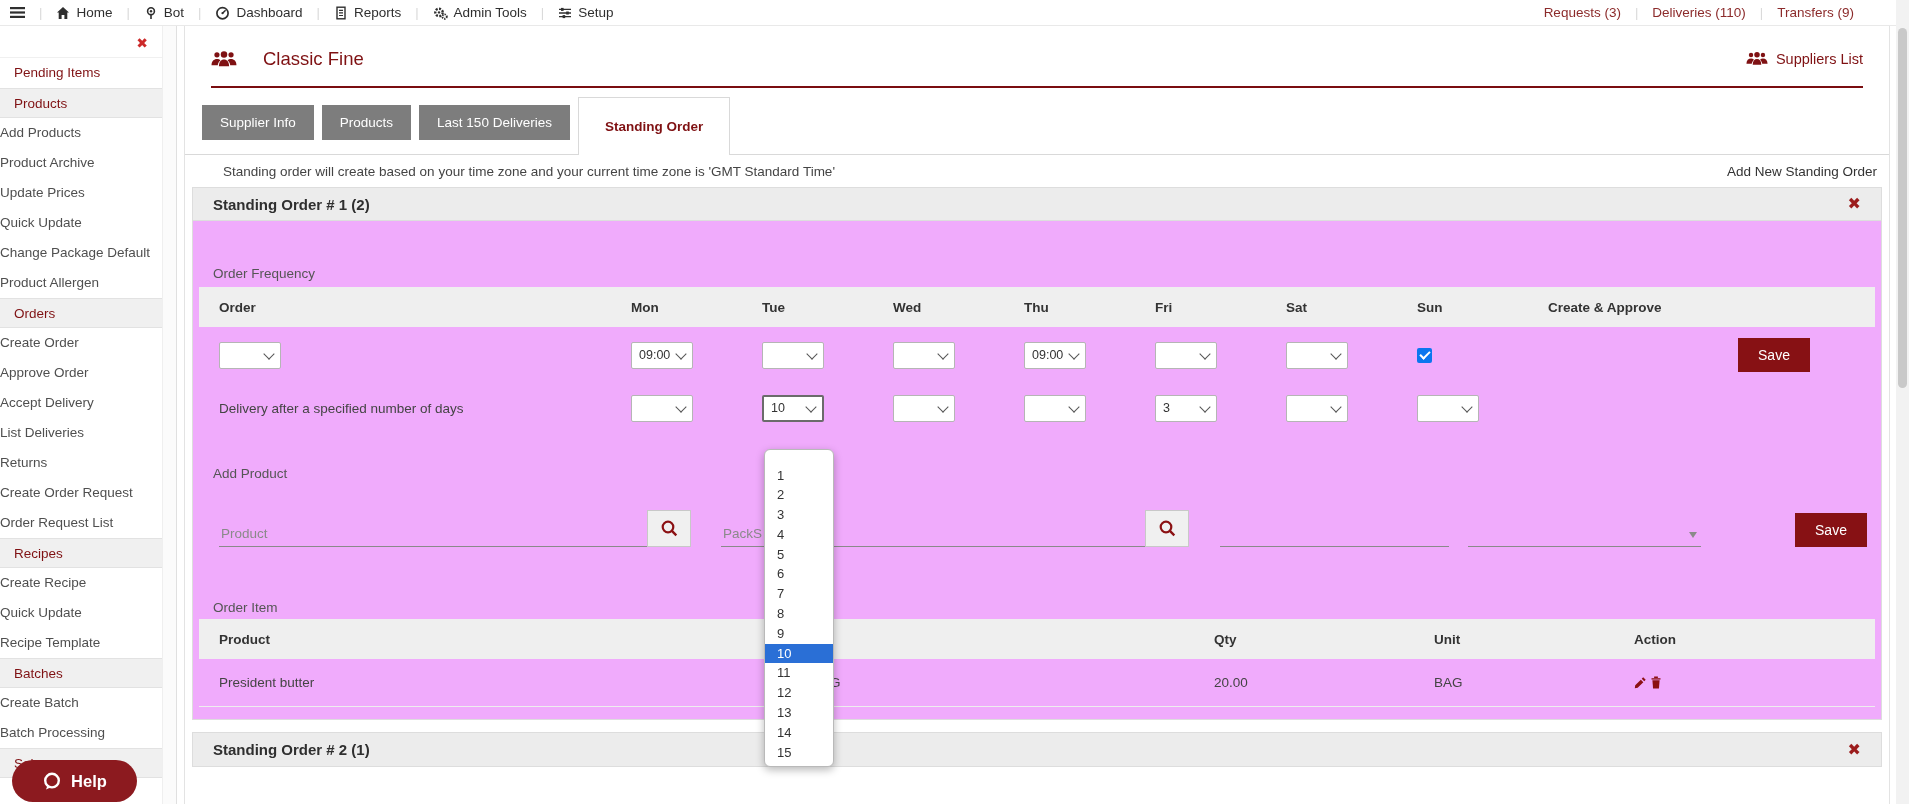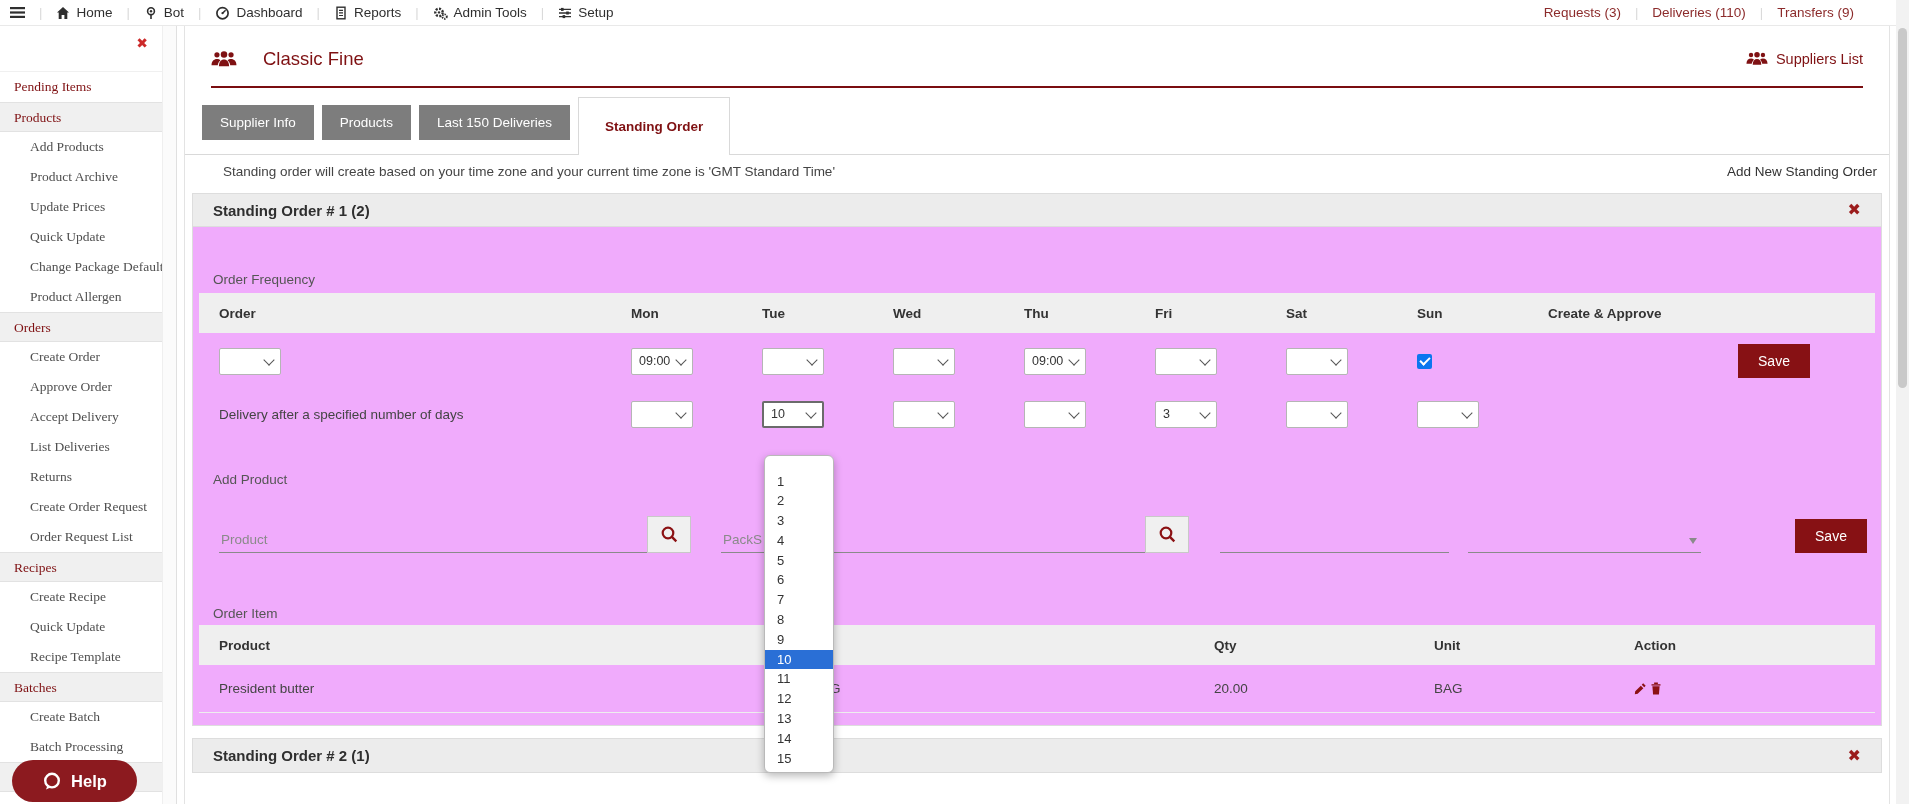--- a/index.html
+++ b/index.html
@@ -14,42 +14,42 @@
   .navsep{color:#d9d9d9;margin:0 14px;font-size:13px;}
   .nav-right{margin-left:auto;display:flex;align-items:center;}
   .nav-right .nav-item{color:#8c2b2b;}
   .nicon{display:inline-flex;align-items:center;}
   .nicon svg{display:block;}
   
   .sidebar{position:absolute;left:0;top:26px;bottom:0;width:177px;background:#fff;
     border-right:1px solid #e0e0e0;box-sizing:border-box;}
   .side-scroll{position:absolute;right:0;top:0;bottom:0;width:13px;background:#fbfbfb;border-left:1px solid #efefef;}
   .side-close{position:absolute;top:10px;right:28px;color:#cc2a2a;font-size:14px;font-weight:bold;cursor:pointer;line-height:1;}
-  .side-items{margin-top:45px;border-top:1px solid #f0f0f0;font-family:Liberation Serif, serif;}
+  .side-items{margin-top:31px;border-top:1px solid #f0f0f0;}
   .srow{height:30px;line-height:30px;font-size:13.5px;cursor:pointer;white-space:nowrap;}
   .srow.top{padding-left:14px;color:#7f1113;}
   .srow.section{padding-left:14px;color:#7f1113;background:#f0f0f0;border-top:1px solid #e2e2e2;border-bottom:1px solid #e2e2e2;box-sizing:border-box;}
-  .srow.sub{padding-left:30px;color:#4f4f4f;}
+  .srow.sub{color:#4f4f4f;}
   .help-btn{position:absolute;left:12px;bottom:2px;width:125px;height:42px;background:#8c1a1f;border-radius:21px;
     display:flex;align-items:center;justify-content:center;gap:9px;color:#fff;font-weight:bold;font-size:16.5px;cursor:pointer;z-index:20;}
   
   .card{position:absolute;left:184px;top:26px;bottom:0;width:1706px;background:#fff;
     border-left:1px solid #e3e3e3;border-right:1px solid #e3e3e3;box-sizing:border-box;}
   .sup-header{display:flex;align-items:center;padding:12px 26px 0 26px;height:42px;box-sizing:content-box;}
   .sup-title{display:flex;align-items:center;gap:26px;color:#7f1113;font-size:18.5px;}
   .sup-right{margin-left:auto;display:flex;align-items:center;gap:8px;color:#7f1113;font-size:14.5px;cursor:pointer;}
   .redrule{height:2px;background:#7a0d10;margin:6px 26px 0 26px;}
   
   .tabs{display:flex;align-items:flex-start;padding-left:17px;position:relative;z-index:2;margin-top:9px;margin-bottom:-1px;}
   .tabbtn{margin-top:8px;height:35px;padding:0 18px;margin-right:8px;background:#7d7d7d;color:#fff;font-size:13.5px;
     border:none;display:flex;align-items:center;cursor:pointer;font-family:inherit;}
   .tab-active{height:58px;background:#fff;border:1px solid #d9d9d9;border-bottom:none;color:#7f1113;font-weight:bold;
     font-size:13.5px;display:flex;align-items:center;padding:0 26px;cursor:pointer;box-sizing:border-box;}
   .tab-panel{border-top:1px solid #d9d9d9;position:relative;z-index:1;background:#fff;height:625px;box-sizing:border-box;}
-  .info-row{display:flex;align-items:center;height:32px;padding:0 12px 6px 38px;font-size:13.5px;color:#444;}
+  .info-row{display:flex;align-items:center;height:32px;padding:0 12px 0 38px;font-size:13.5px;color:#444;}
   .addnew{margin-left:auto;color:#333;cursor:pointer;}
   
   .so-section{margin:0 7px;border:1px solid #ddd;box-sizing:border-box;background:#f0abfc;}
   .so-header{height:33px;background:#ececec;border-bottom:1px solid #ddd;display:flex;align-items:center;
     padding:0 20px;box-sizing:border-box;}
   .so-title{font-size:15px;font-weight:bold;color:#2f2f2f;}
   .so-close{margin-left:auto;color:#9b1c1c;font-size:16px;font-weight:bold;cursor:pointer;line-height:1;}
   .so-body{padding:0 6px 12px 6px;}
   .zone-label{margin:45px 0 6px 14px;font-size:13.5px;color:#555;}
   .zone-label.tight{margin-top:33px;}

